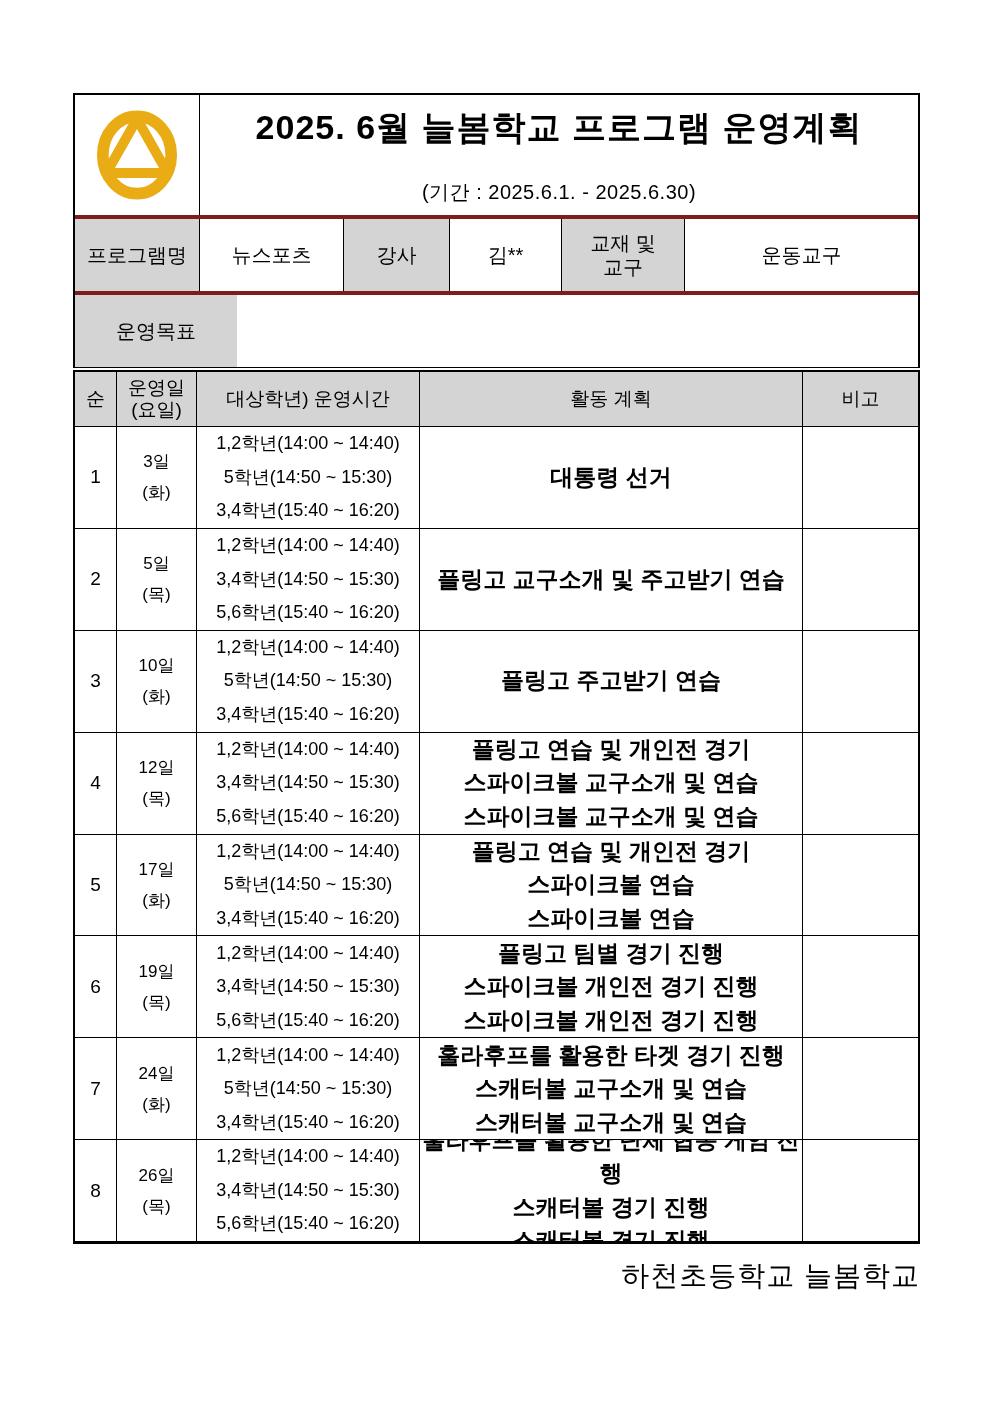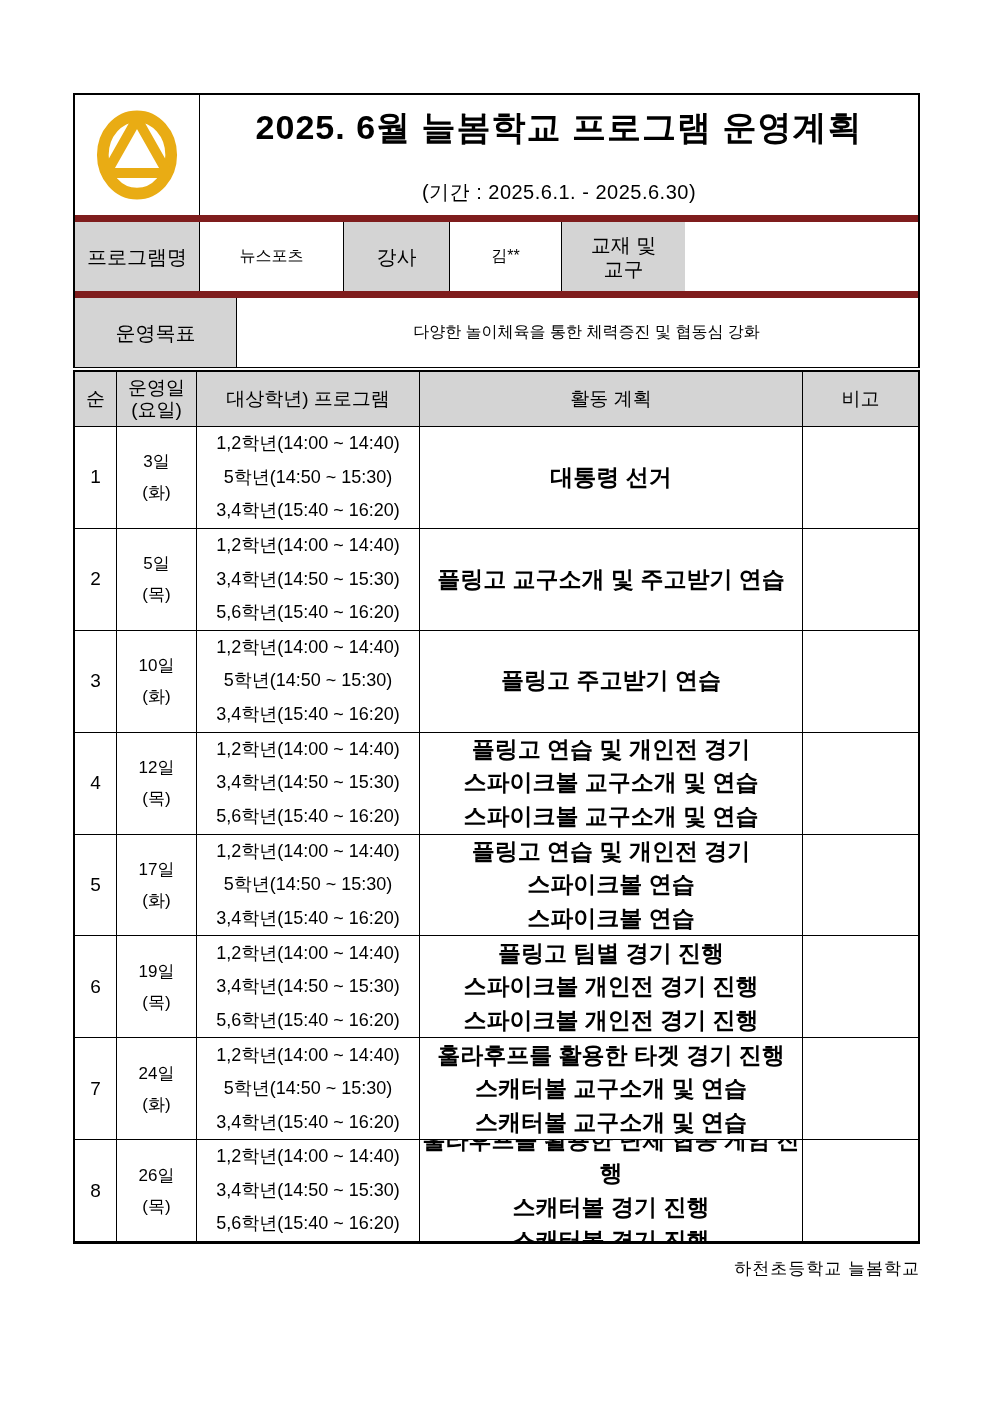--- a/index.html
+++ b/index.html
@@ -5,50 +5,50 @@
   * { margin:0; padding:0; box-sizing:border-box; }
   html,body { background:#ffffff; }
   body { width:992px; height:1403px; position:relative;
          font-family:"Liberation Sans","DejaVu Sans",sans-serif; color:#000; }
 
   .doc { position:absolute; left:73px; top:93px; width:847px; }
 
   
   .top-table { border:2px solid #000; border-bottom-width:1px; }
   .trow { display:grid; }
-  .trow + .trow { border-top:7px solid #7f1d1d; }
+  .trow + .trow { border-top:4px solid #7f1d1d; }
   .r1 { grid-template-columns:125px 1fr; height:120px; }
   .r2 { grid-template-columns:125px 144px 106px 112px 123px 1fr; height:76px; }
   .r3 { grid-template-columns:162px 1fr; height:76px;gap:18px; }
   .cell { display:flex; flex-direction:column; align-items:center; justify-content:center;
           text-align:center; border-right:1px solid #000; overflow:hidden; }
   .cell:last-child { border-right:none; }
   .gray { background:#d4d4d4; }
   .lbl  { font-size:20px; line-height:24px; }
-  .val  { font-size:16px; }
+  .val  { font-size:20px; }
   .title-line { font-size:34px; font-weight:bold; letter-spacing:1px; }
   .subtitle-line { font-size:20px; margin-top:28px; letter-spacing:0.5px; }
 
   
   .sched { margin-top:2px; border:2px solid #000; border-bottom-width:3px; }
   .srow { display:grid; grid-template-columns:42px 80px 223px 383px 1fr; }
   .srow + .srow { border-top:1px solid #000; }
   .shead { height:54px; }
   .shead .c { background:#d4d4d4; font-size:19px; line-height:22px; }
   .sdata { height:101.9px; }
   .c { display:flex; flex-direction:column; align-items:center; justify-content:center;
        text-align:center; border-right:1px solid #000; overflow:hidden; }
   .c:last-child { border-right:none; }
   .c.no   { font-size:19px; }
   .c.date { font-size:17px; line-height:31px; }
   .c.time { font-size:18px; line-height:33.5px; white-space:nowrap; }
   .c.act  { font-size:23px; line-height:33.5px;font-weight:bold; }
 
   
-  .footer { position:absolute; top:1257px; right:72px; font-size:17px;
+  .footer { position:absolute; top:1257px; right:72px; font-size:28px;
             letter-spacing:1px; text-align:right; }
 
   svg.logo { display:block; }
 </style>
 </head>
 <body>
 
 <div class="doc">
 
   <div class="top-table">
@@ -67,36 +67,36 @@
 
     <div class="trow r2">
       <div class="cell gray lbl">프로그램명</div>
       <div class="cell val">뉴스포츠</div>
       <div class="cell gray lbl">강사</div>
       <div class="cell val">김**</div>
       <div class="cell gray lbl">
         <div>교재 및</div>
         <div>교구</div>
       </div>
+      <div class="cell val">운동교구</div>
     </div>
 
     <div class="trow r3">
       <div class="cell gray lbl">운영목표</div>
-      <div class="cell val">다양한 놀이체육을 통한 체력증진 및 협동심 강화</div>
     </div>
   </div>
 
   <div class="sched">
     <div class="srow shead">
       <div class="c">순</div>
       <div class="c">
         <div>운영일</div>
         <div>(요일)</div>
       </div>
-      <div class="c">대상학년) 프로그램</div>
+      <div class="c">대상학년) 운영시간</div>
       <div class="c">활동 계획</div>
       <div class="c">비고</div>
     </div>
 
     <div class="srow sdata">
       <div class="c no">1</div>
       <div class="c date">
         <div>3일</div>
         <div>(화)</div>
       </div>

